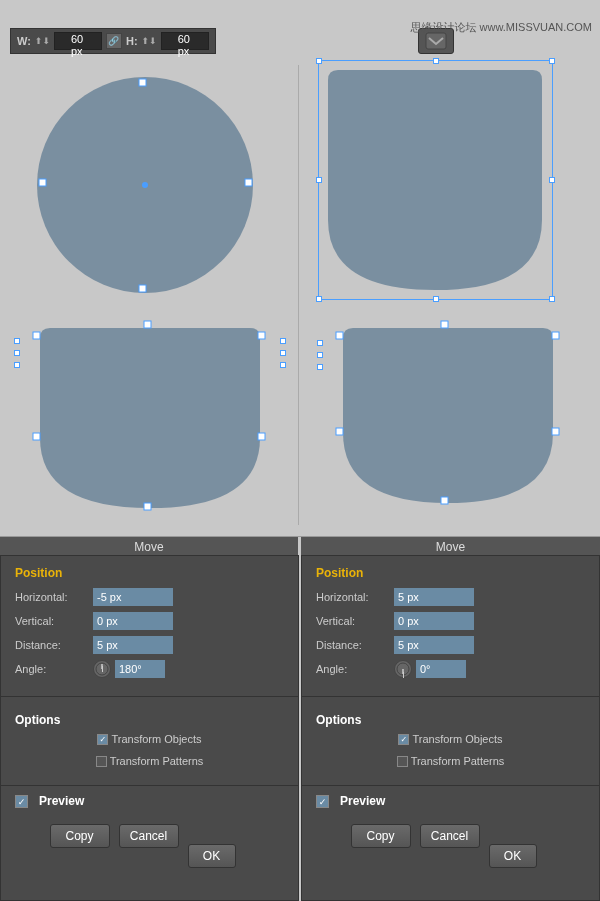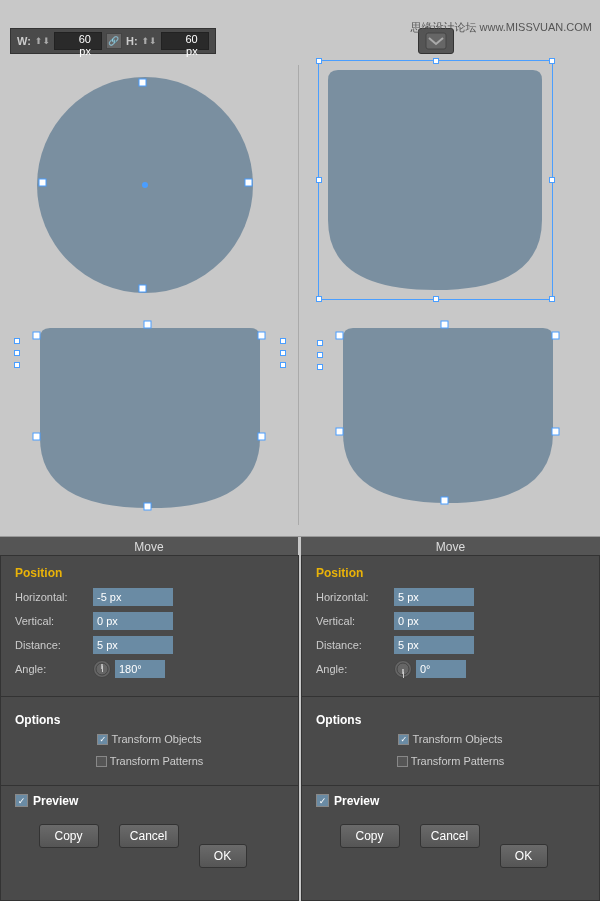--- a/index.html
+++ b/index.html
@@ -41,22 +41,22 @@
       font-size: 11px;
       font-weight: bold;
     }
     .toolbar-input {
       background: #2a2a2a;
       border: 1px solid #222;
       color: #fff;
       width: 48px;
       height: 18px;
       font-size: 11px;
-      text-align: right;
-      padding: 0 10px;
+      text-align: left;
+      padding: 0 16px;
     }
     .toolbar-link-icon {
       width: 16px;
       height: 16px;
       display: flex;
       align-items: center;
       justify-content: center;
       background: #666;
       border: 1px solid #444;
       color: #ccc;
@@ -314,22 +314,22 @@
     .cb.unchecked { background: #555; }
 
     .divider-dialog2 {
       height: 1px;
       background: #333;
       margin: 8px 0;
     }
 
     .preview-row {
       display: flex;
-      align-items: flex-start;
-      gap: 5px;
+      align-items: flex-end;
+      gap: 11px;
       padding: 0 14px 16px 14px;
     }
     .preview-cb {
       width: 13px;
       height: 13px;
       background: #6a8ba4;
       border: 1px solid #888;
       display: flex;
       align-items: center;
       justify-content: center;
@@ -340,21 +340,21 @@
       color: #fff;
     }
     .preview-label {
       color: #fff;
       font-size: 12px;
       font-weight: bold;
     }
 
     .btn-row {
       display: flex;
-      gap: 20px;
+      gap: 9px;
       padding: 0 28px 10px 14px;
       justify-content: center;
     }
     .btn {
       height: 24px;
       min-width: 60px;
       border: 1px solid #333;
       border-radius: 3px;
       font-size: 12px;
       cursor: pointer;

